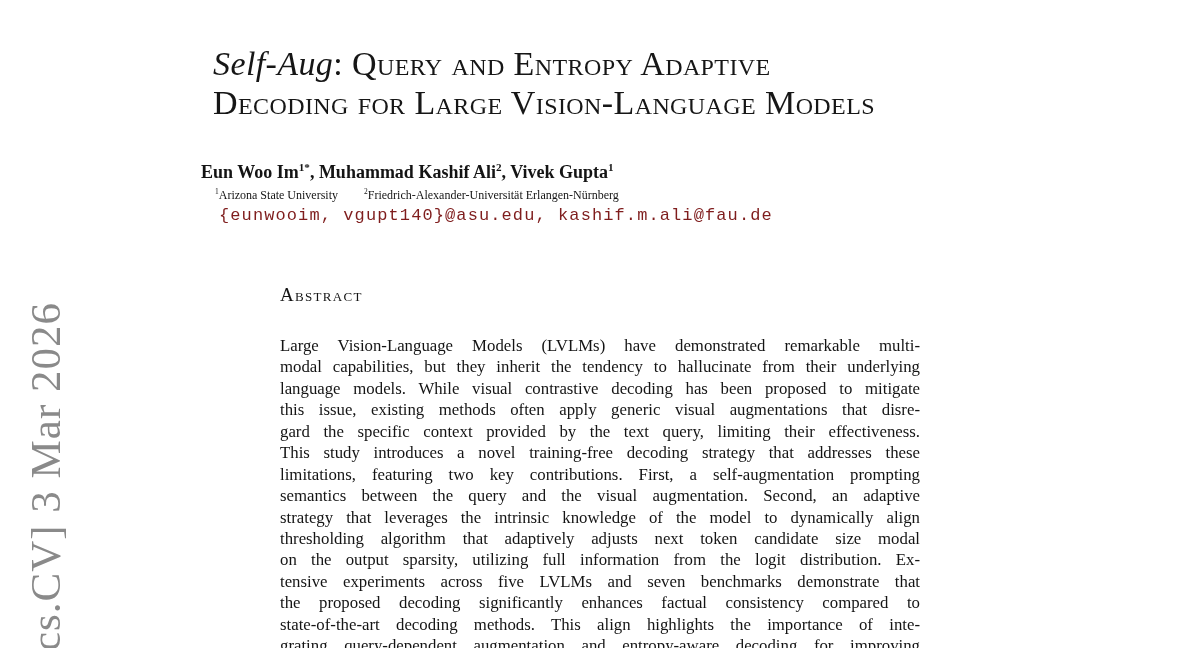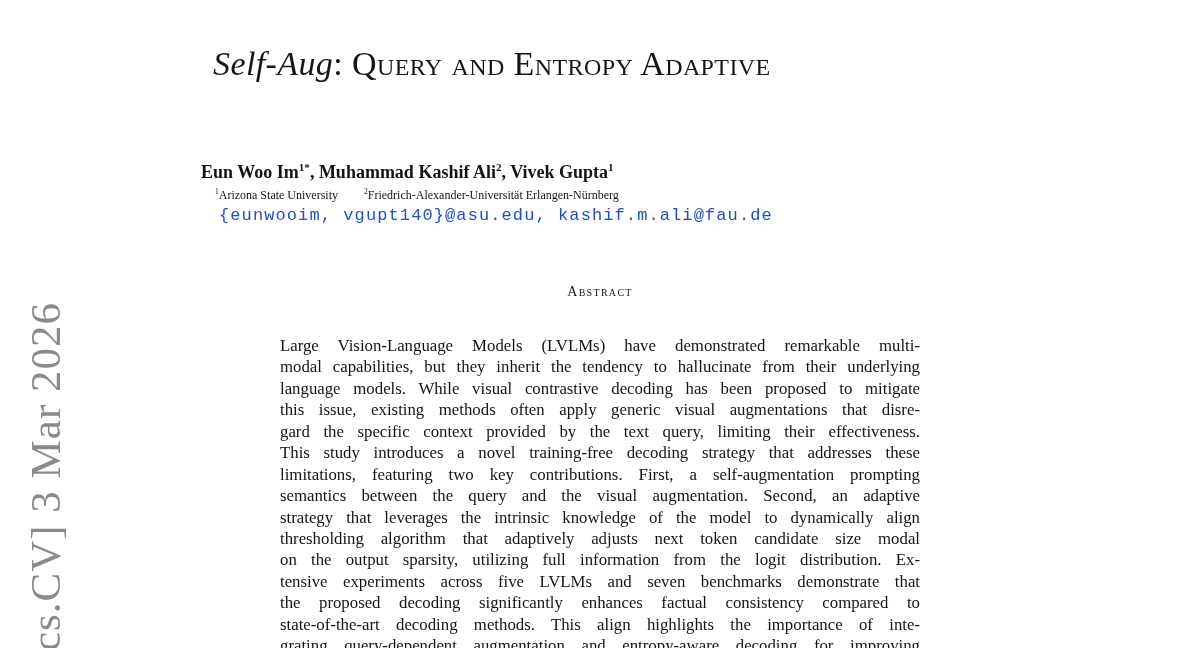--- a/index.html
+++ b/index.html
@@ -68,31 +68,30 @@
   .affil-gap { display: inline-block; width: 26px; }
 
   .emails {
     position: absolute;
     left: 219px;
     top: 204px;
     font-family: "Liberation Mono", "DejaVu Sans Mono", monospace;
     font-size: 17px;
     letter-spacing: 1.1px;
     line-height: 24px;
-    color: #1d4ed8;
+    color: #7f1d1d;
   }
 
   
   .abstract-heading {
     position: absolute;
     left: 280px;
     width: 640px;
     top: 284px;
-    text-align: center;
-    font-size: 14px;
+    font-size: 19px;
     letter-spacing: 1.3px;
   }
   .abstract-body {
     position: absolute;
     left: 280px;
     top: 335px;
     width: 640px;
     font-size: 16.8px;
     line-height: 21.45px;
     color: #141414;
@@ -107,20 +106,21 @@
 </style>
 </head>
 <body>
 
 <div class="page">
 
   <div class="arxiv-watermark" style="color: rgb(138, 138, 138);">cs.CV] 3 Mar 2026</div>
 
   <div class="title-block">
     <div class="title-line"><span class="title-italic">Self-Aug</span><span class="sc">: Query and Entropy Adaptive</span></div>
+    <div class="title-line sc">Decoding for Large Vision-Language Models</div>
   </div>
 
   <div class="authors"><span>Eun Woo Im</span><sup class="sup">1*</sup><span>,</span>
     <span>Muhammad Kashif Ali</span><sup class="sup">2</sup><span>,</span>
     <span>Vivek Gupta</span><sup class="sup">1</sup></div>
 
   <div class="affiliations"><sup class="sup">1</sup><span>Arizona State University</span><span class="affil-gap"></span><sup class="sup">2</sup><span>Friedrich-Alexander-Universität Erlangen-Nürnberg</span></div>
 
   <div class="emails">{eunwooim, vgupt140}@asu.edu, kashif.m.ali@fau.de</div>
 

